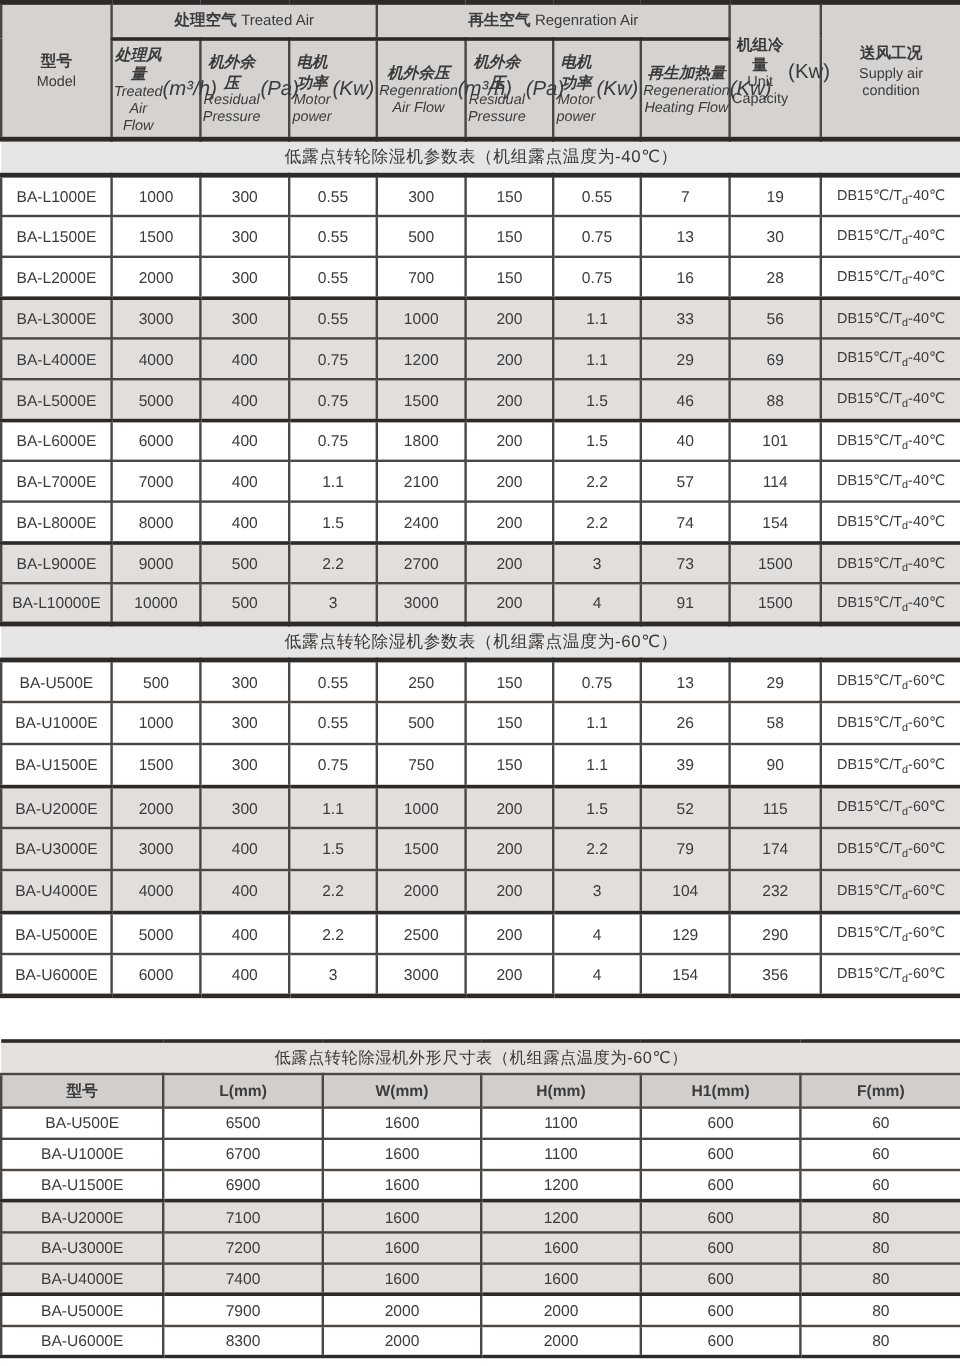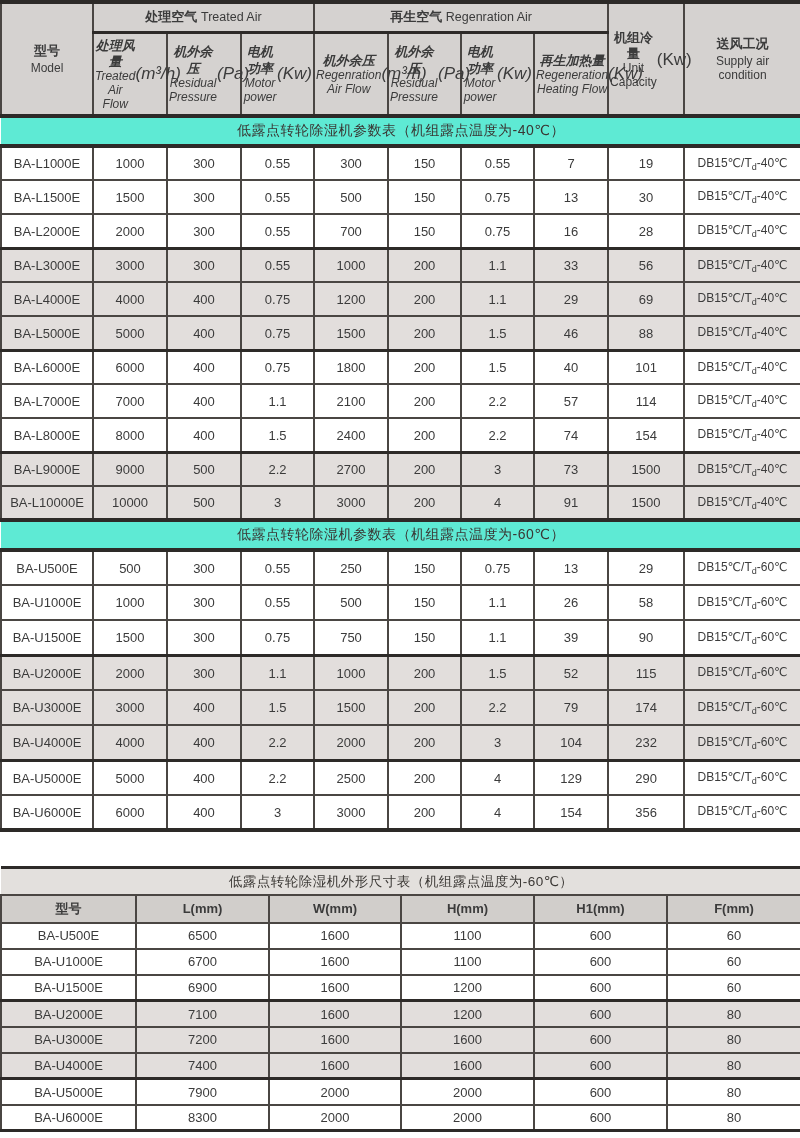--- a/index.html
+++ b/index.html
@@ -47,21 +47,21 @@
     display:flex;flex-direction:column;justify-content:center;
     align-items:center;height:100%;gap:3px;padding:2px 1px;
   }
   tr.h2 th.stack{height:62px;}
   th[rowspan]{height:auto;}
   
   .title-row td{
     border-left:none;border-right:none;
     border-top:4px solid var(--border-dark);
     border-bottom:4px solid var(--border-dark);
-    background:#5eead4;height:30px;
+    background:#e5e5e5;height:30px;
     font-size:14px;color:#3a3734;letter-spacing:0.5px;
   }
   
   tbody tr.spec-row td{height:34px;background:#ffffff;}
   tbody#rows60 tr.spec-row td{height:35px;}
   tbody tr.spec-row.shade td{background:var(--shade);}
   tbody tr.grp td{border-top:3px solid var(--border-dark);}
   tbody#rows60 tr:last-child td{border-bottom:4px solid var(--border-dark);}
   td.supply-cell{font-size:12px;white-space:nowrap;}
   .sub{font-size:9px;vertical-align:-3px;}

